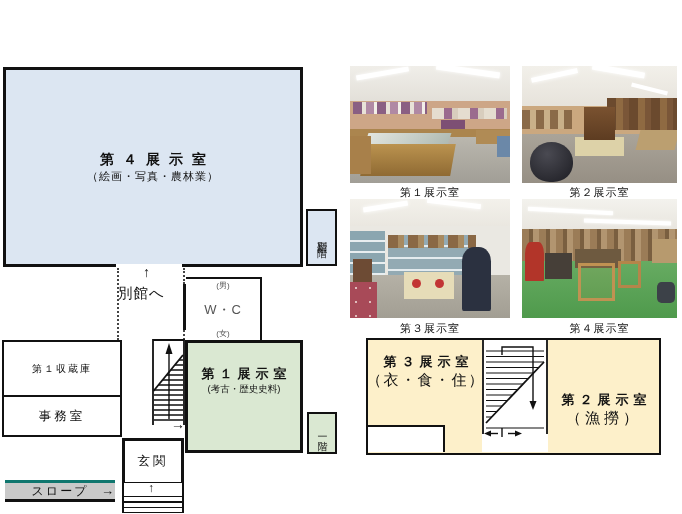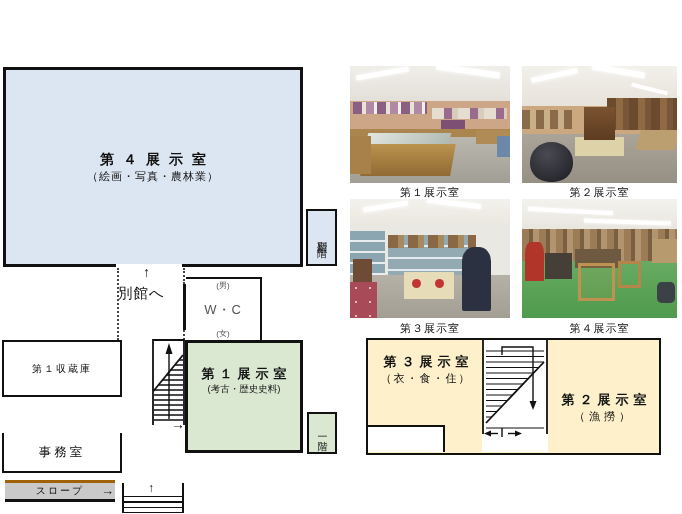--- a/index.html
+++ b/index.html
@@ -25,49 +25,49 @@
   .dotted-v { position:absolute; width:0; border-left:2px dotted #444; }
   .wall-v { position:absolute; width:2.5px; background:#111; }
 
   .to-annex { left:118px; top:284px; font-size:14.5px; letter-spacing:1px; }
 
   .wc { left:186px; top:277px; width:76px; height:63px; border:none; border-top:2.5px solid #111; border-right:2.5px solid #111; display:flex; flex-direction:column; justify-content:space-between; align-items:center; padding:1px 0; color:#555; }
   .wc .sm { font-size:8px; }
   .wc .md { font-size:13px; letter-spacing:1px; }
 
   .storage { left:2px; top:340px; width:120px; height:57px; font-size:10px; letter-spacing:2px;text-align:center; }
-  .office  { left:2px; top:397px; width:120px; height:40px; border-top:none; font-size:12.5px; letter-spacing:3px;margin-top:36px; }
+  .office  { left:2px; top:397px; width:120px; height:40px; border-top:none; font-size:12.5px; letter-spacing:3px; }
   .entrance { left:122px; top:438px; width:62px; height:45px; border-width:3px; border-bottom-width:1px; font-size:12.5px; letter-spacing:3px; }
 
   .steps { left:122px; top:483px; width:62px; height:30px; border:none; border-left:2px solid #111; border-right:2px solid #111; }
   .steps .lines { position:absolute; left:0; bottom:0; width:100%; height:17px;
       background:repeating-linear-gradient(to bottom,#111 0 1.5px,transparent 1.5px 5.5px); }
   .steps .up { position:absolute; left:24px; top:-2px; font-size:12px; }
 
-  .slope { left:5px; top:480px; width:110px; height:22px; background:#c9c9c9; border:none; border-top:3px solid #a16207; border-bottom:3px solid #111; font-size:10px; letter-spacing:2px; }
+  .slope { left:5px; top:480px; width:110px; height:22px; background:#c9c9c9; border:none; border-top:3px solid #0f766e; border-bottom:3px solid #111; font-size:12px; letter-spacing:2px; }
 
   .room1 { left:185px; top:340px; width:118px; height:113px; border-width:3px; justify-content:flex-start; padding-top:22px; }
   .room1 .room-label { font-size:13px; letter-spacing:5px; text-indent:5px; }
   .room1 .room-sub { font-size:9.5px; letter-spacing:0; }
   .outdoor { left:185px; top:453px; width:118px; height:30px; border-top:none; font-size:10px; letter-spacing:1px; }
   .floor-tag { left:307px; top:412px; width:30px; height:42px; }
 
   
   .photo { position:absolute; overflow:hidden; background:#b9b6ae; }
   .photo > div { position:absolute; }
   .caption { position:absolute; text-align:center; font-size:11px; letter-spacing:1px; }
 
   
   .plan2 { left:366px; top:338px; width:295px; height:117px; border:2.5px solid #111; background:#fdf0ca; }
   .plan2 .stairwell { position:absolute; left:114px; top:0; width:66px; height:112px; background:#fff; }
   .plan2 .cutout { position:absolute; left:0; top:85px; width:77px; height:27px; background:#fff; border-top:2.5px solid #111; border-right:2.5px solid #111; }
   .plan2 .r3 { position:absolute; left:2px; top:13px; width:112px; }
   .plan2 .r2 { position:absolute; left:182px; top:51px; width:108px; }
   .plan2 .room-label { font-size:13px; letter-spacing:5px; text-indent:5px; }
-  .plan2 .room-sub { font-size:11px; letter-spacing:2px;font-family:Liberation Serif, serif; }
+  .plan2 .room-sub { font-size:15px; letter-spacing:2px;font-family:Liberation Serif, serif; }
   .plan2 .centered2 { display:flex; flex-direction:column; align-items:center; text-align:center; }
 
   svg { position:absolute; overflow:visible; }
 </style>
 </head>
 <body>
 
 <div class="stage">
 
 
@@ -121,20 +121,23 @@
     <div class="room-sub">(考古・歴史史料)</div>
   </div>
 
   <div class="arrow" style="left:171px; top:417px;">→</div>
 
 
   <div class="box floor-tag" style="background-color: rgb(218, 232, 210);">
     <div class="vtext">一階</div>
   </div>
 
+  <div class="box entrance centered">
+    <div>玄関</div>
+  </div>
 
   <div class="box steps">
     <div class="lines"></div>
     <div class="up">↑</div>
   </div>
 
   <div class="box slope centered" style="background-color: rgb(201, 201, 201);">
     <div>スロープ</div>
   </div>
   <div class="arrow" style="left:101px; top:484px; font-size:13px;">→</div>

